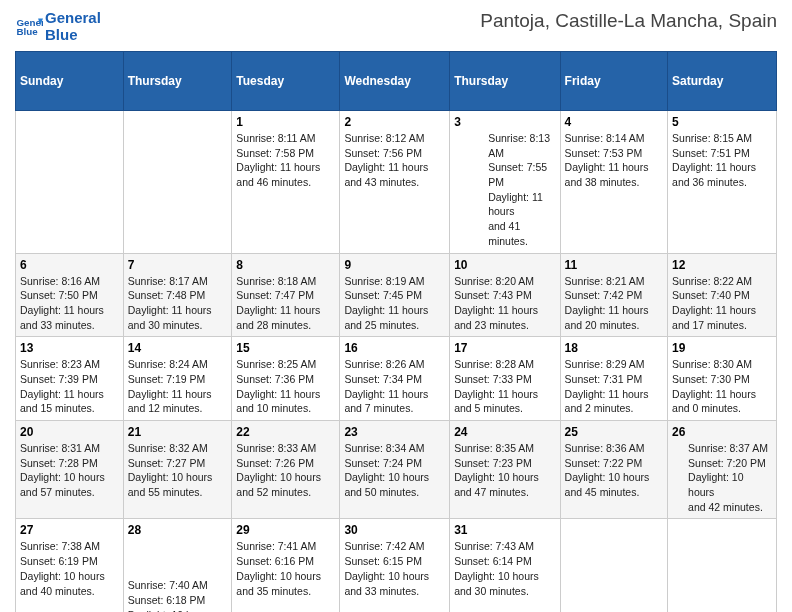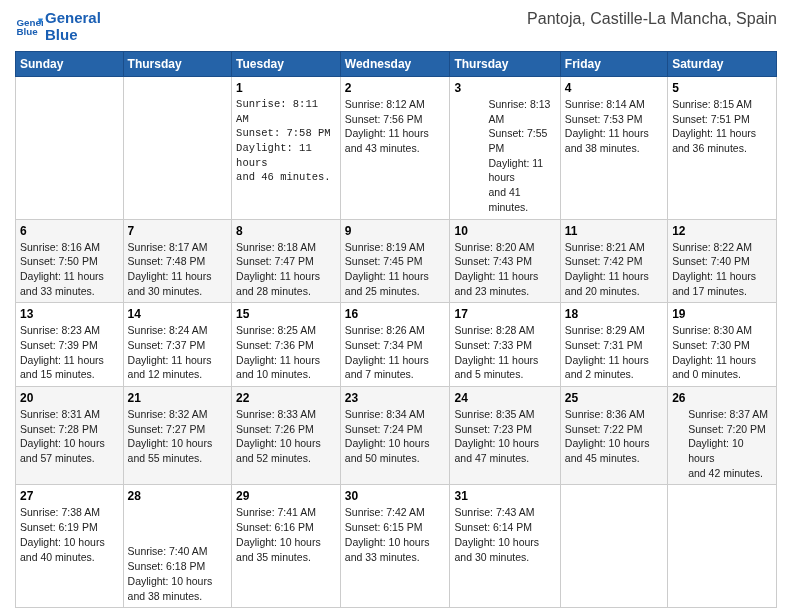--- a/index.html
+++ b/index.html
@@ -27,33 +27,33 @@
     }
     .title-block {
       text-align: right;
     }
     .title-block h1 {
       font-size: 30px;
       font-weight: bold;
       color: #222;
     }
     .title-block h2 {
-      font-size: 16px;
+      font-size: 19px;
       font-weight: normal;
       color: #444;
     }
     table {
       width: 100%;
       border-collapse: collapse;
       font-size: 11px;
     }
     thead tr th {
       background-color: #2563a8;
       color: #fff;
-      padding: 5px 4px;
+      padding: 22px 4px;
       text-align: left;
       font-size: 12px;
       font-weight: bold;
       border: 1px solid #1a4d8a;
     }
     tbody tr td {
       border: 1px solid #ccc;
       padding: 4px 4px;
       vertical-align: top;
       width: 113px;
@@ -111,21 +111,21 @@
         <th>Friday</th>
         <th>Saturday</th>
       </tr>
   </thead>
   <tbody id="calendar-body">
       <tr>
         <td class="empty-cell"></td>
         <td class="empty-cell"></td>
         <td>
           <span class="day-num">1</span>
-          <div class="day-info" style="white-space: pre-line; font-family: Liberation Mono, monospace;">Sunrise: 8:11 AM
+          <div class="day-info" style="white-space: pre-line;">Sunrise: 8:11 AM
 Sunset: 7:58 PM
 Daylight: 11 hours
 and 46 minutes.</div>
         </td>
         <td>
           <span class="day-num">2</span>
           <div class="day-info" style="white-space: pre-line;">Sunrise: 8:12 AM
 Sunset: 7:56 PM
 Daylight: 11 hours
 and 43 minutes.</div>
@@ -207,21 +207,21 @@
         <td>
           <span class="day-num">13</span>
           <div class="day-info" style="white-space: pre-line;">Sunrise: 8:23 AM
 Sunset: 7:39 PM
 Daylight: 11 hours
 and 15 minutes.</div>
         </td>
         <td>
           <span class="day-num">14</span>
           <div class="day-info" style="white-space: pre-line;">Sunrise: 8:24 AM
-Sunset: 7:37 PM
+Sunset: 7:19 PM
 Daylight: 11 hours
 and 12 minutes.</div>
         </td>
         <td>
           <span class="day-num">15</span>
           <div class="day-info" style="white-space: pre-line;">Sunrise: 8:25 AM
 Sunset: 7:36 PM
 Daylight: 11 hours
 and 10 minutes.</div>
         </td>

